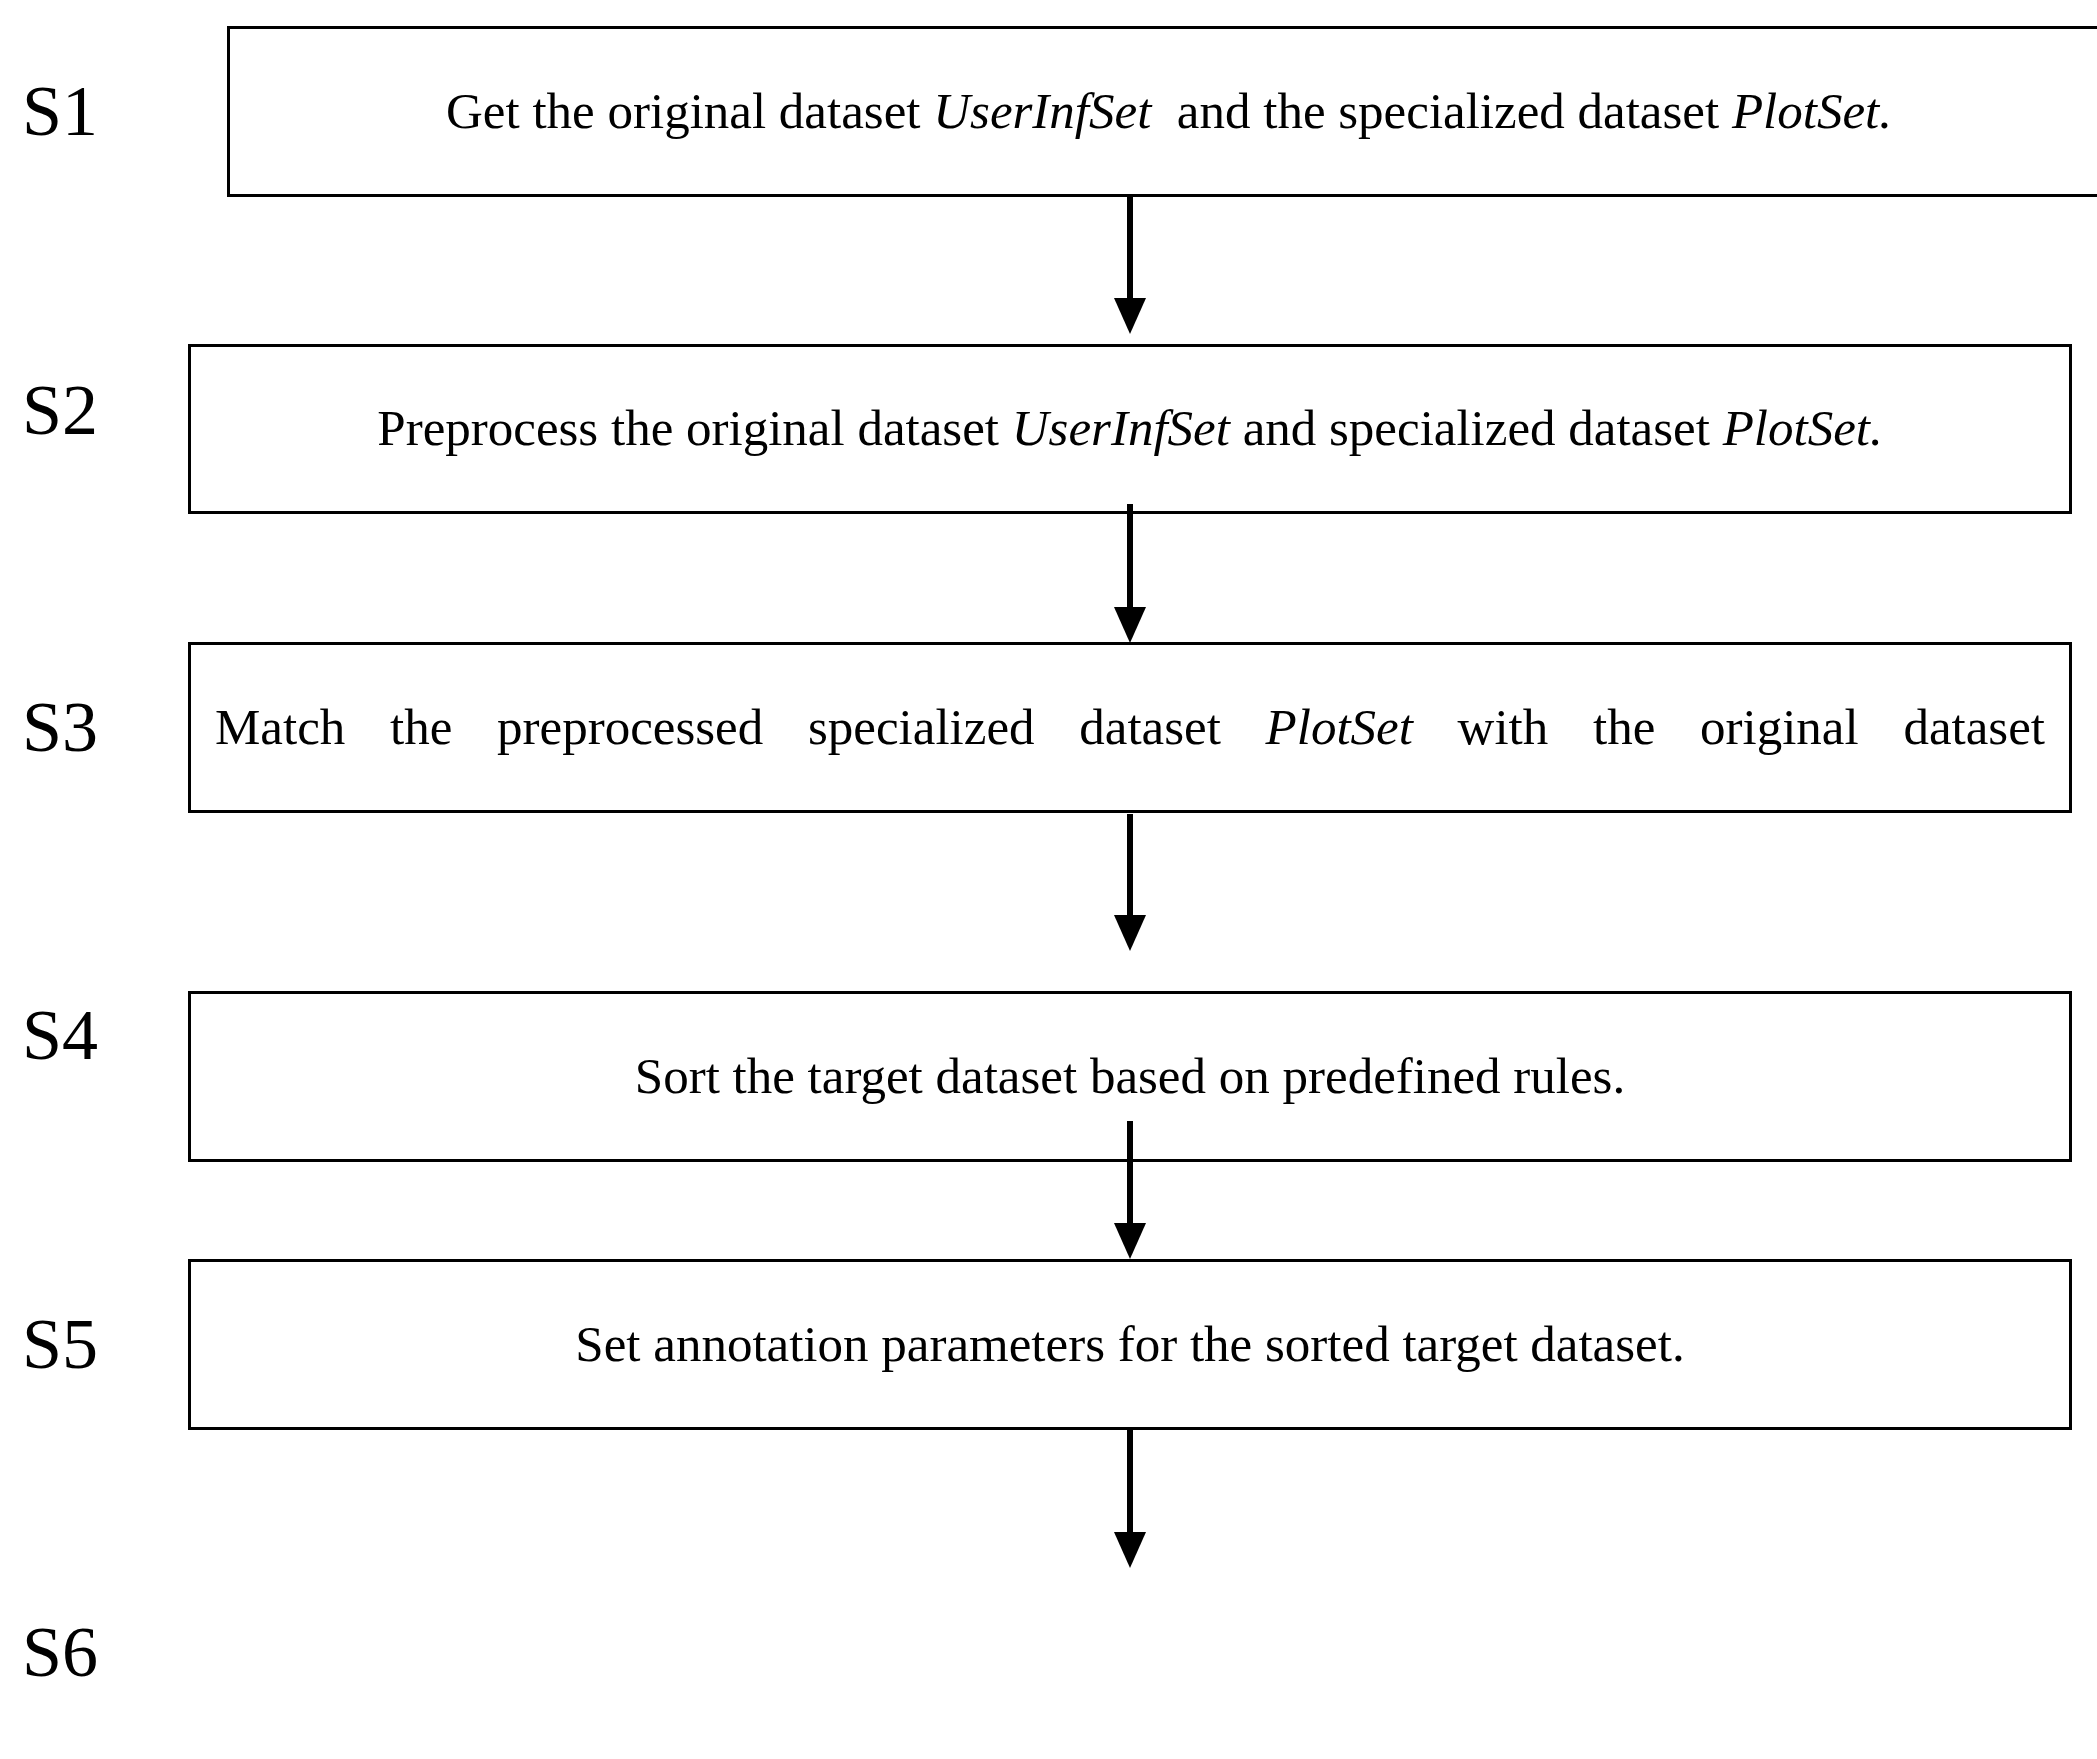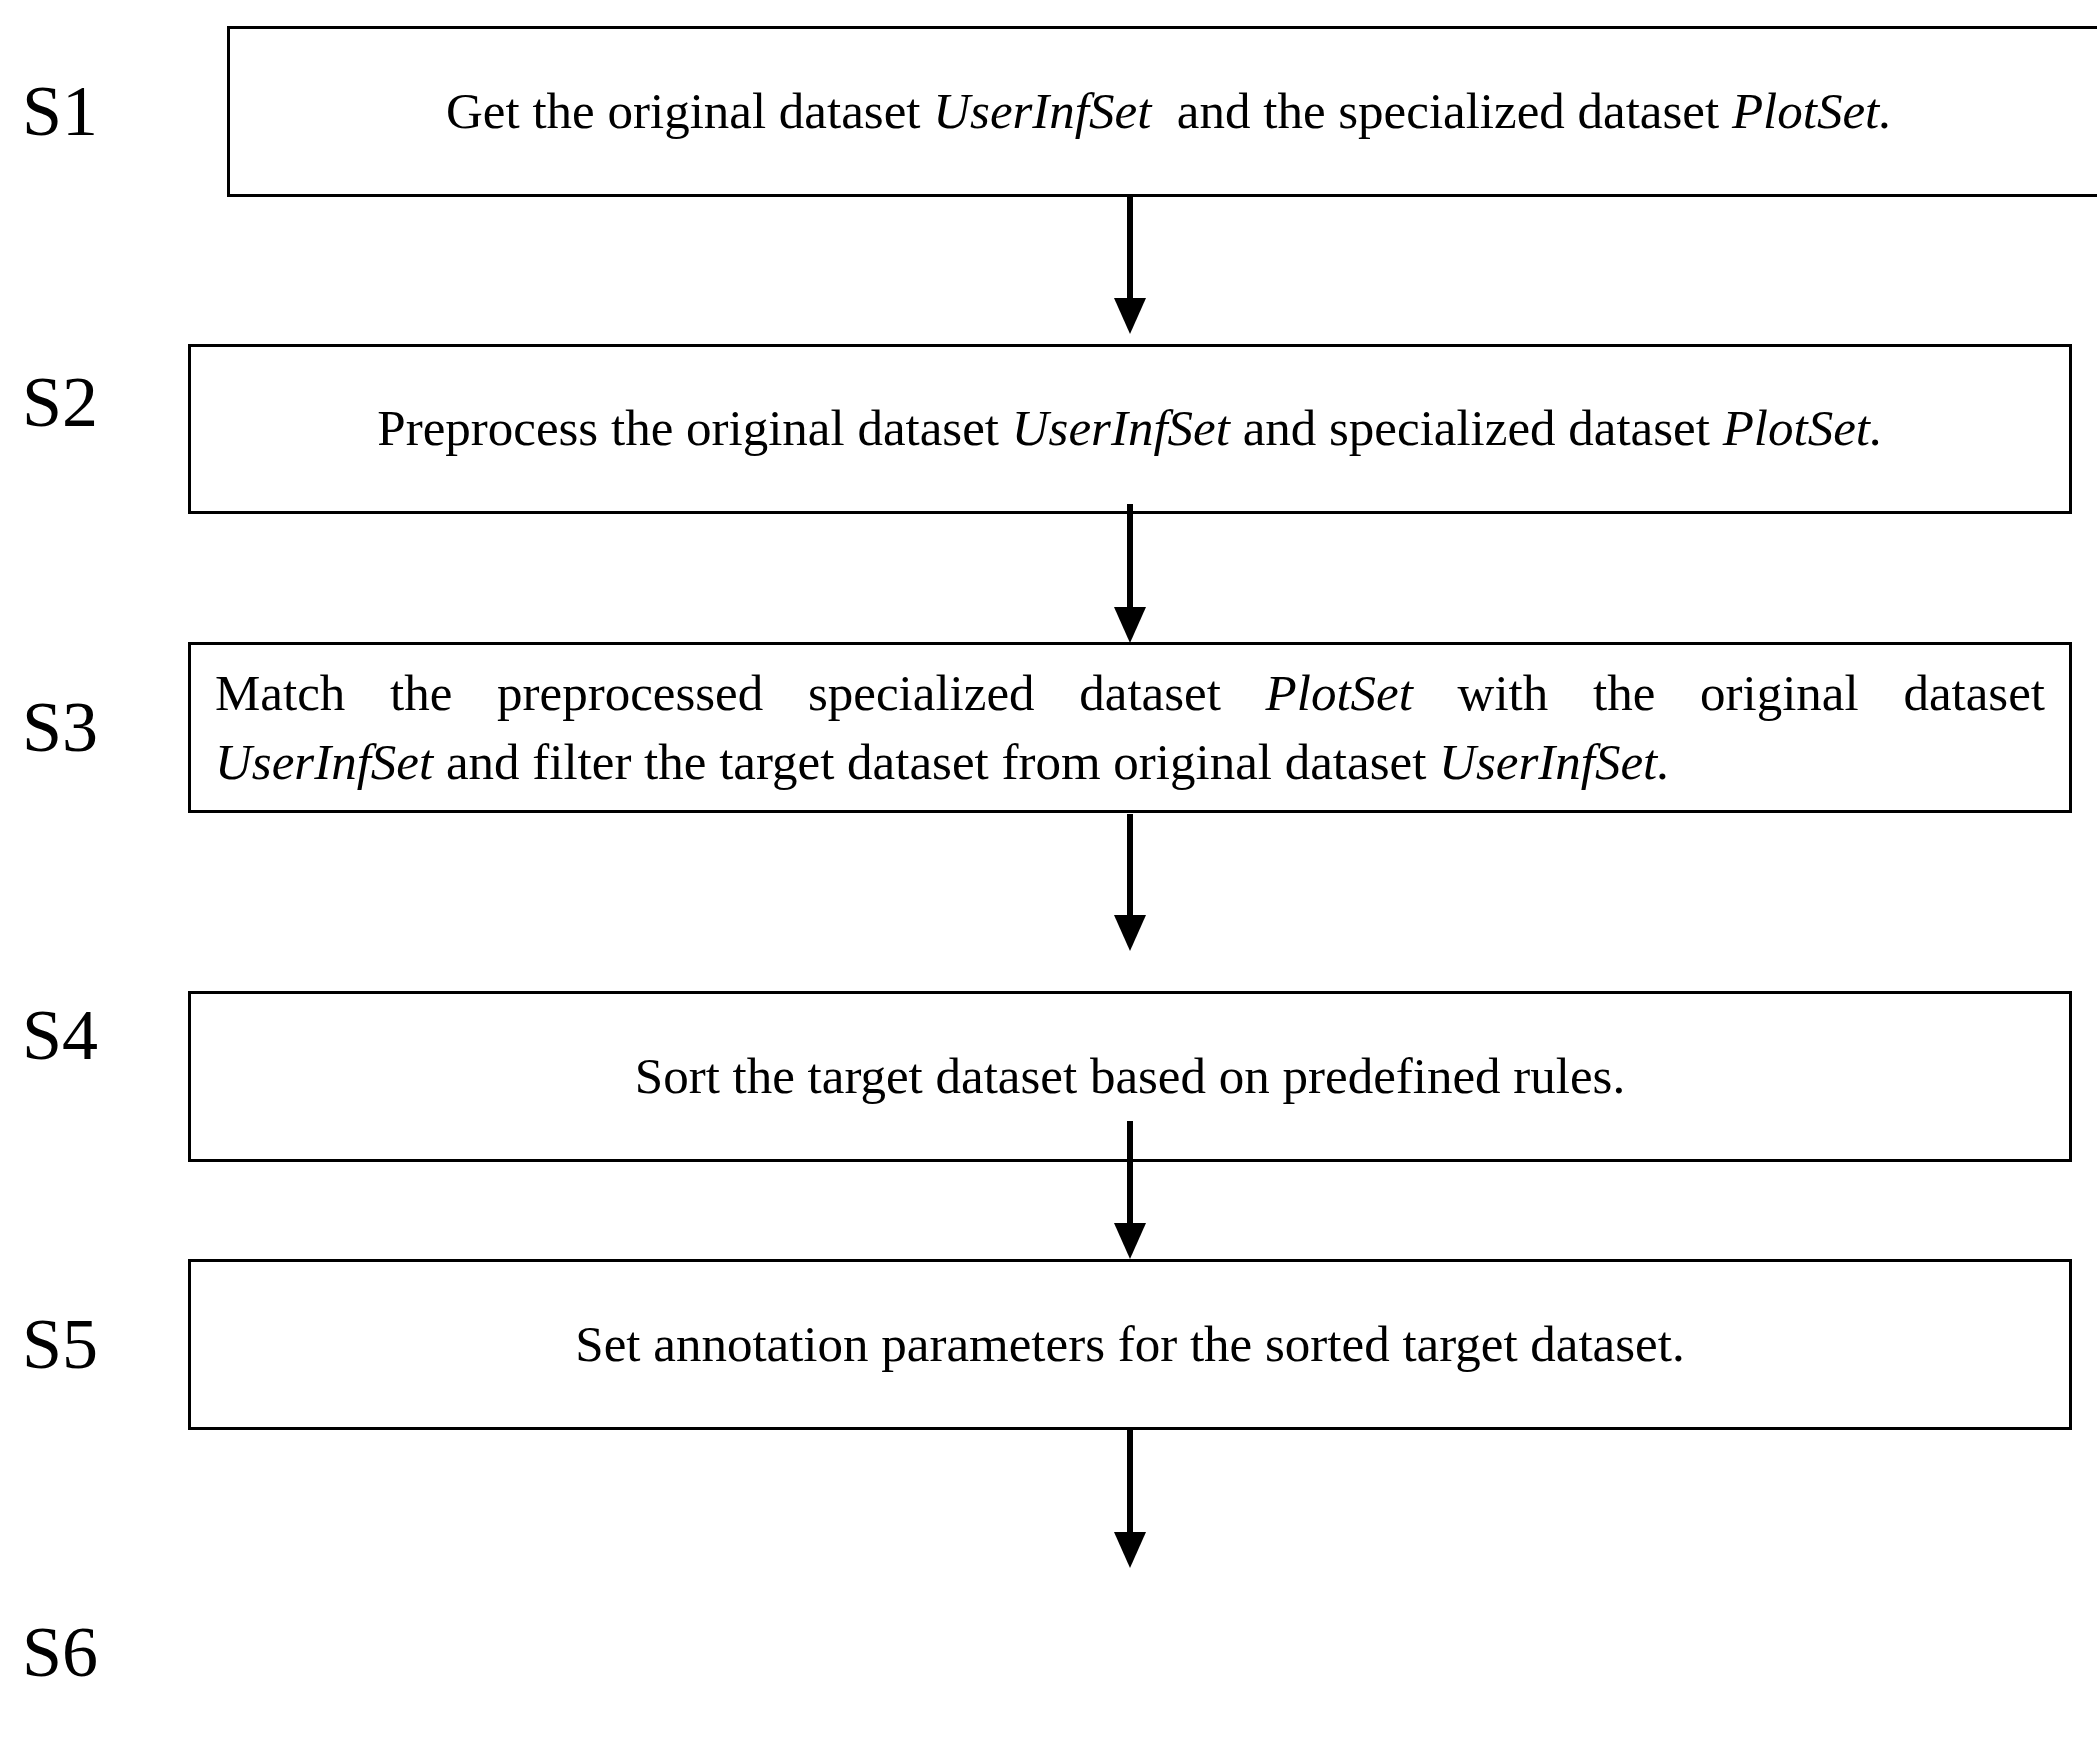--- a/index.html
+++ b/index.html
@@ -19,21 +19,21 @@
     position: absolute;
     left: 10.5px;
     width: 99px;
     height: 93px;
     line-height: 93px;
     text-align: center;
     font-size: 72px;
     color: #000000;
   }
   .lbl-s1 { top: 65px; }
-  .lbl-s2 { top: 356px; }
+  .lbl-s2 { top: 364px; }
   .lbl-s3 { top: 681px; }
   .lbl-s4 { top: 989px; }
   .lbl-s5 { top: 1298px; }
   .lbl-s6 { top: 1606px; }
 
   .box {
     position: absolute;
     left: 188px;
     width: 1884px;
     border: 3.5px solid #000000;
@@ -109,21 +109,20 @@
   </div>
 
   <div class="arrow arrow-2">
     <div class="stem"></div>
     <div class="head"></div>
   </div>
 
   <div class="step-label lbl-s3">S3</div>
   <div class="box box-s3">
     <div class="line justify"><span>Match the preprocessed specialized dataset </span><i>PlotSet</i><span> with the original dataset</span></div>
-    <div class="line left"><i>UserInfSet</i><span> and filter the target dataset from original dataset </span><i>UserInfSet.</i></div>
   </div>
 
   <div class="arrow arrow-3">
     <div class="stem"></div>
     <div class="head"></div>
   </div>
 
   <div class="step-label lbl-s4">S4</div>
   <div class="box box-s4">
     <div class="line center"><span>Sort the target dataset based on predefined rules.</span></div>

